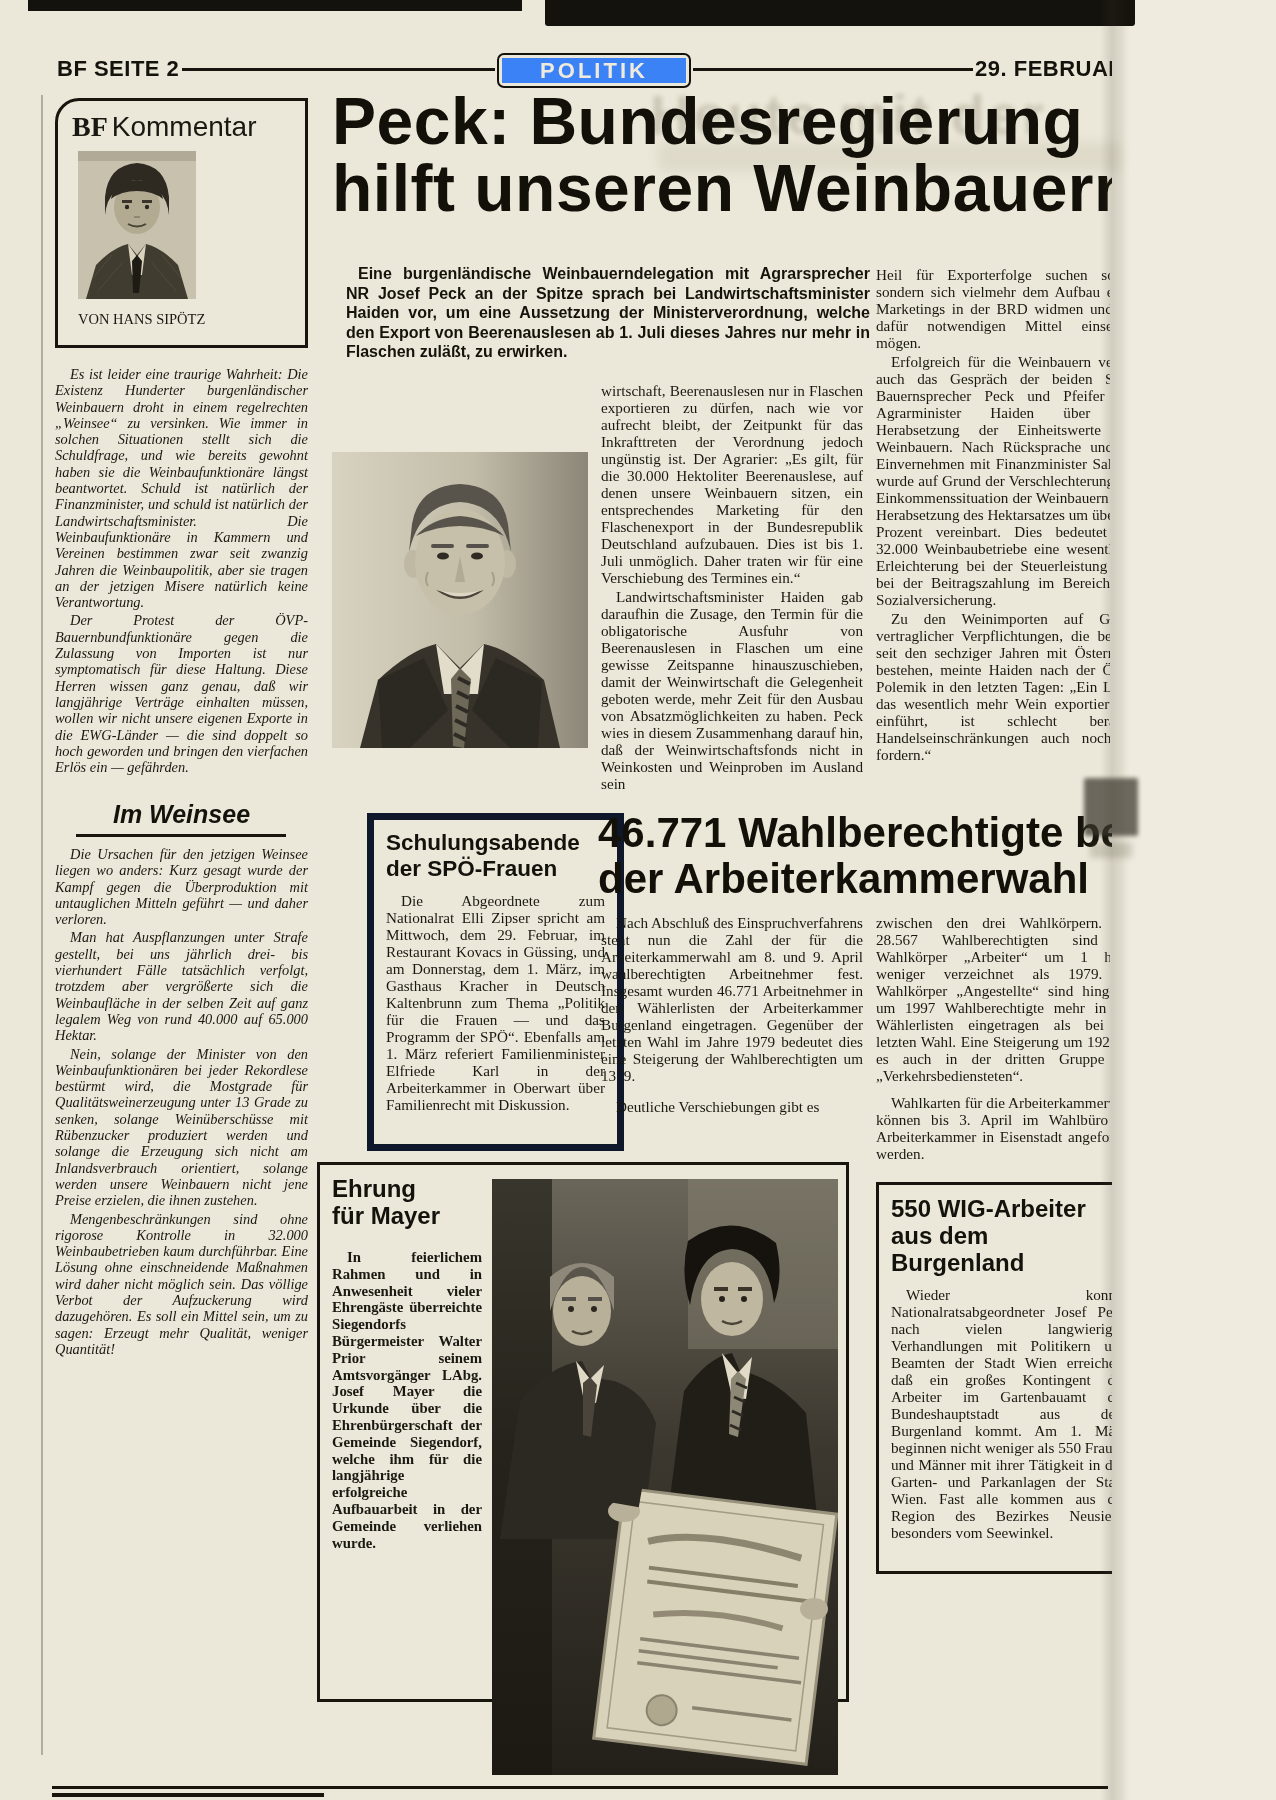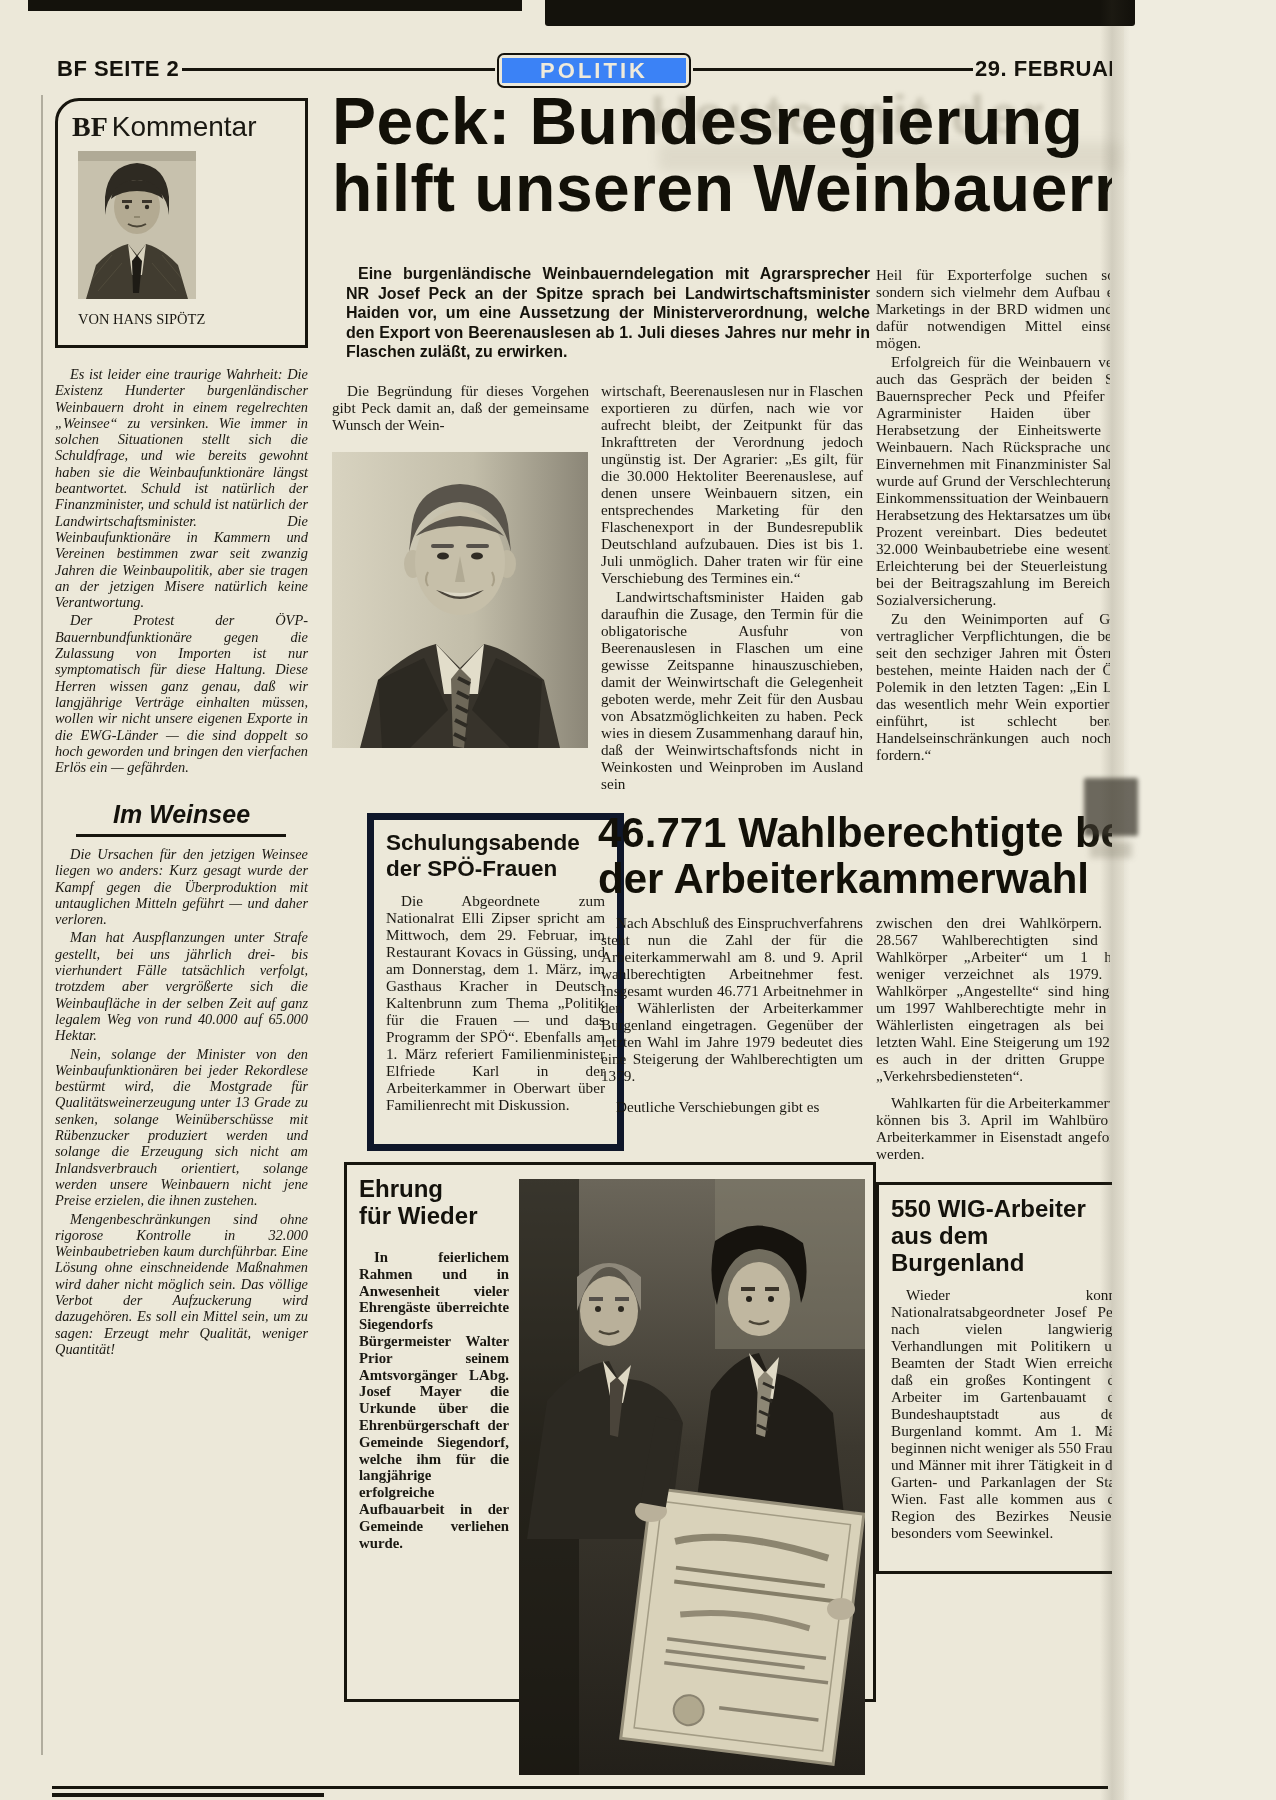--- a/index.html
+++ b/index.html
@@ -29,21 +29,21 @@
   .lc p{font-style:italic;font-size:14.4px;line-height:16.3px;}
   .mb p{font-size:15.2px;line-height:17px;}
   .eh p{font-weight:bold;font-size:14.8px;line-height:16.8px;}
   .caption{font-weight:bold;font-size:15.5px;line-height:18.5px;}
   .boxtitle{font-family:"Liberation Sans",sans-serif;font-weight:bold;font-size:22.5px;line-height:26px;color:#14120c;}
   .boxtitle-lg{font-family:"Liberation Sans",sans-serif;font-weight:bold;font-size:24px;line-height:27px;color:#14120c;}
   .weinsee-title{font-family:"Liberation Sans",sans-serif;font-weight:bold;font-style:italic;font-size:25px;text-align:center;color:#14120c;}
   
   .kombox{position:absolute;left:55px;top:98px;width:253px;height:250px;border:3px solid #17150e;border-top-left-radius:24px;}
   .schulbox{position:absolute;left:330px;top:813px;width:257px;height:338px;border:7px solid #0f172a;padding:10px 12px;margin-left:37px;}
-  .ehrbox{position:absolute;left:344px;top:1162px;width:532px;height:540px;border:3px solid #17150e;}
+  .ehrbox{position:absolute;left:317px;top:1162px;width:532px;height:540px;border:3px solid #17150e;}
   .wigbox{position:absolute;left:876px;top:1182px;width:260px;height:392px;border:3px solid #17150e;padding:10px 12px;}
   .politik-outer{position:absolute;left:497px;top:53px;width:194px;height:35px;border:2px solid #14120c;border-radius:7px;padding:3px;}
   .politik-inner{height:100%;background:#3b82f6;color:#efeadb;display:flex;align-items:center;justify-content:center;
     font-family:"Liberation Sans",sans-serif;font-weight:bold;font-size:22px;letter-spacing:3px;}
   .clipcol{position:absolute;overflow:hidden;}
 </style>
 </head>
 <body lang="de">
 
 <div class="frag" style="left:28px;top:0;width:494px;height:11px;"></div>
@@ -112,23 +112,20 @@
     <p>Mengenbeschränkungen sind ohne rigorose Kontrolle in 32.000 Weinbaubetrieben kaum durchführbar. Eine Lösung ohne einschneidende Maßnahmen wird daher nicht möglich sein. Das völlige Verbot der Aufzuckerung wird dazugehören. Es soll ein Mittel sein, um zu sagen: Erzeugt mehr Qualität, weniger Quantität!</p>
   </div>
 
   <div class="abs" style="left:332px;top:88px;">
     <div class="headline">Peck: Bundesregierung</div>
     <div class="headline">hilft unseren Weinbauern</div>
   </div>
 
   <div class="abs lead" style="left:346px;top:264px;width:524px;">Eine burgenländische Weinbauerndelegation mit Agrarsprecher NR Josef Peck an der Spitze sprach bei Landwirtschaftsminister Haiden vor, um eine Aussetzung der Ministerverordnung, welche den Export von Beerenauslesen ab 1. Juli dieses Jahres nur mehr in Flaschen zuläßt, zu erwirken.</div>
 
-  <div class="abs col mb" style="left:332px;top:382px;width:257px;">
-    <p>Die Begründung für dieses Vorgehen gibt Peck damit an, daß der gemeinsame Wunsch der Wein-</p>
-  </div>
 
   <div style="position:absolute;left:332px;top:452px;width:256px;height:296px;">
     <svg width="256" height="296" viewBox="0 0 256 296" xmlns="http://www.w3.org/2000/svg">
       <defs>
         <linearGradient id="pg" x1="0" y1="0" x2="1" y2="0">
           <stop offset="0" stop-color="#d8d3c0"></stop>
             <stop offset=".55" stop-color="#c2bda9"></stop>
             <stop offset="1" stop-color="#8b8677"></stop>
         </linearGradient>
       </defs>
@@ -193,21 +190,21 @@
   <div class="clipcol" style="left:876px;top:914px;width:234px;height:262px;">
     <div class="col mb" style="width:262px;">
       <p class="noind">zwischen den drei Wahlkörpern. Mit 28.567 Wahlberechtigten sind im Wahlkörper „Arbeiter“ um 1 heuer weniger verzeichnet als 1979. Im Wahlkörper „Angestellte“ sind hingegen um 1997 Wahlberechtigte mehr in den Wählerlisten eingetragen als bei der letzten Wahl. Eine Steigerung um 192 gibt es auch in der dritten Gruppe der „Verkehrsbediensteten“.</p>
       <p style="margin-top:10px;">Wahlkarten für die Arbeiterkammerwahl können bis 3. April im Wahlbüro der Arbeiterkammer in Eisenstadt angefordert werden.</p>
     </div>
   </div>
 
   <div class="ehrbox">
     <div style="position:absolute;left:12px;top:10px;">
       <div class="boxtitle-lg">Ehrung</div>
-      <div class="boxtitle-lg">für Wieder</div>
+      <div class="boxtitle-lg">für Mayer</div>
     </div>
     <div class="col eh" style="position:absolute;left:12px;top:84px;width:150px;">
       <p>In feierlichem Rahmen und in Anwesenheit vieler Ehrengäste überreichte Siegendorfs Bürgermeister Walter Prior seinem Amtsvorgänger LAbg. Josef Mayer die Urkunde über die Ehrenbürgerschaft der Gemeinde Siegendorf, welche ihm für die langjährige erfolgreiche Aufbauarbeit in der Gemeinde verliehen wurde.</p>
     </div>
     <div style="position:absolute;left:172px;top:14px;width:346px;height:596px;">
       <svg width="346" height="596" viewBox="0 0 346 596" xmlns="http://www.w3.org/2000/svg">
         <defs>
           <linearGradient id="eg" x1="0" y1="0" x2="0" y2="1">
             <stop offset="0" stop-color="#6b665a"></stop>
               <stop offset=".45" stop-color="#3c382f"></stop>

